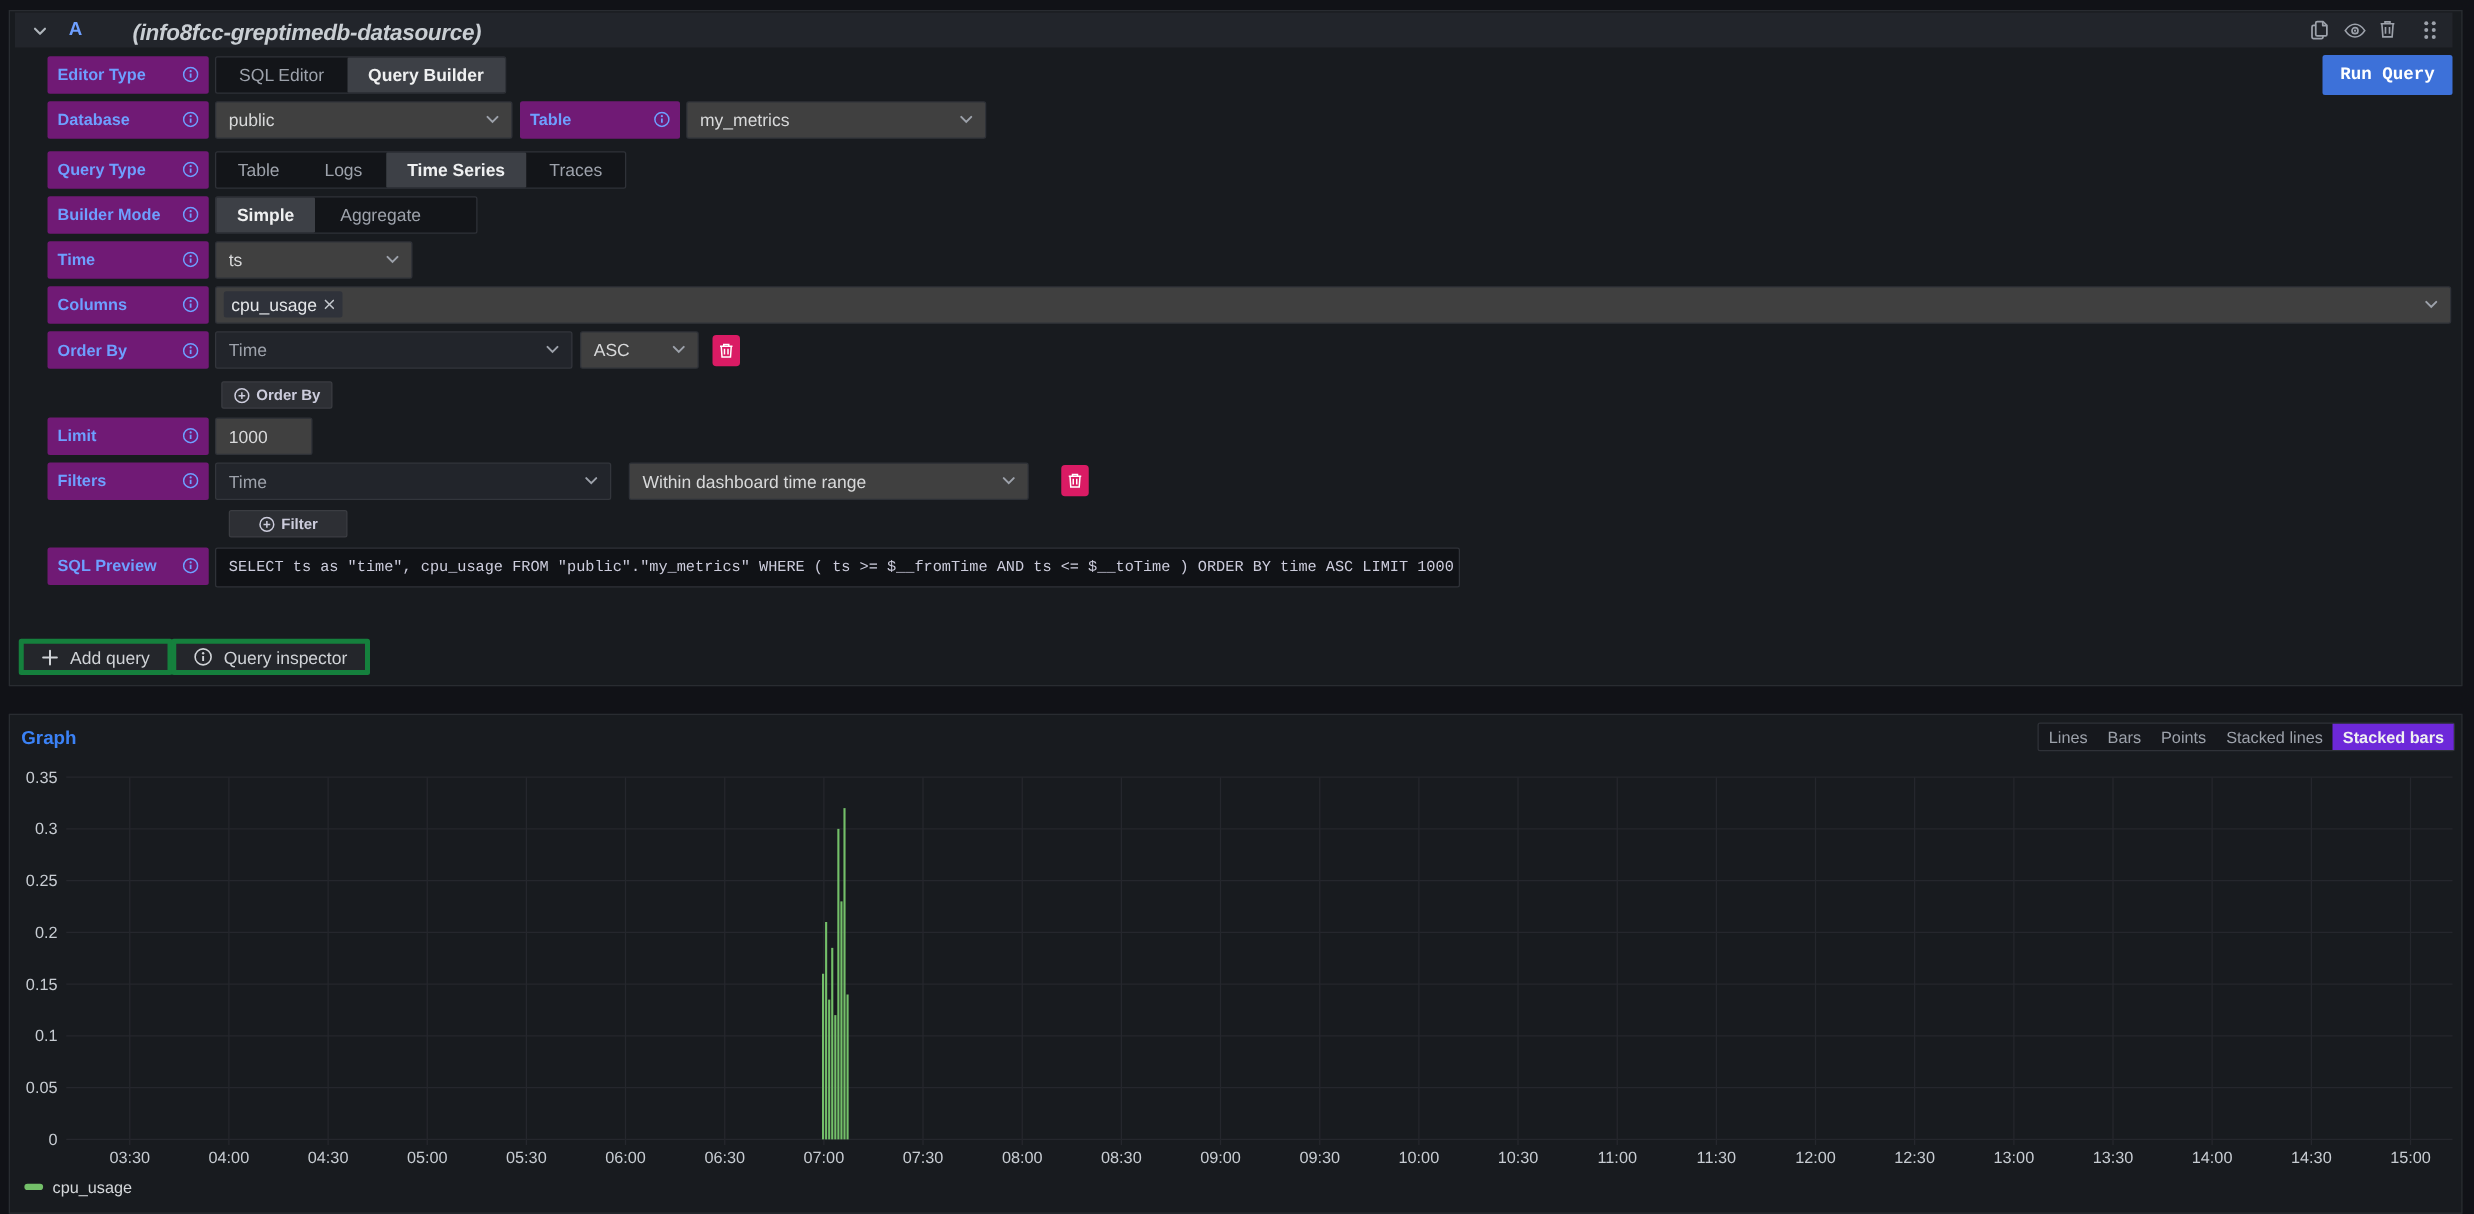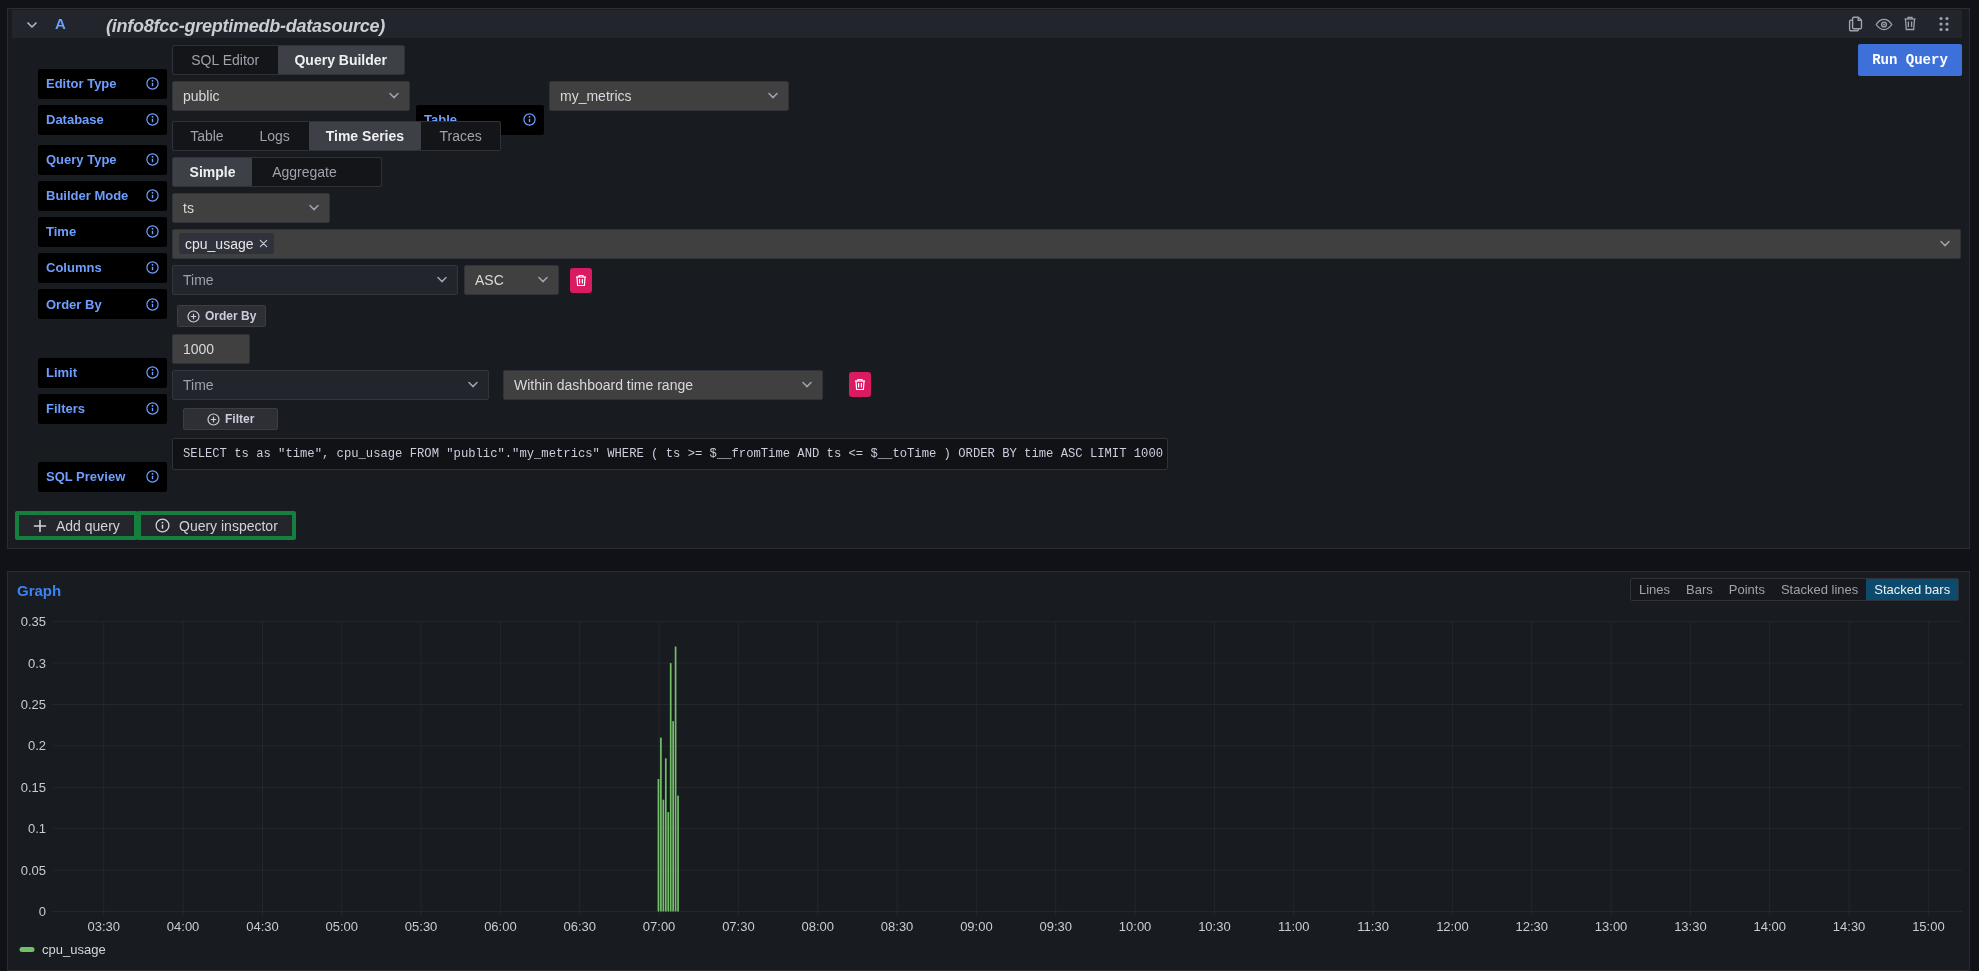--- a/index.html
+++ b/index.html
@@ -3,23 +3,23 @@
 <meta charset="utf-8">
 <style>
 * { margin:0; padding:0; box-sizing:border-box; }
 html,body { width:1979px; height:971px; background:#111217; overflow:hidden;
   font-family:"Liberation Sans", sans-serif; }
 .abs { position:absolute; }
 #qsec { position:absolute; left:7px; top:8px; width:1963px; height:541px;
   background:#181b1f; border:1px solid #292c31; }
 #qhdr { position:absolute; left:4px; top:1px; width:1950px; height:28px;
   background:#22252b; }
-.lbl { position:absolute; left:30px; width:129px; height:30px; background:#000000;
+.lbl { position:absolute; left:30px; width:129px; height:30px; background:#701a75;
   border-radius:2px; color:#6e9fff; font-size:13px; font-weight:bold;
-  display:flex; align-items:center; padding-left:8px;margin-top:24px; }
+  display:flex; align-items:center; padding-left:8px; }
 .lbl .info { position:absolute; right:8px; }
 .sel { position:absolute; height:30px; background:#404040; border:1px solid #2f3238;
   border-radius:2px; color:#d8d9da; font-size:14px; display:flex; align-items:center;
   padding-left:10px; }
 .sel.lite { background:#22252b; color:#9da2ab; border-color:#33363c; }
 .chev { position:absolute; right:9px; top:50%; margin-top:-4px; }
 .radio { position:absolute; height:30px; border:1px solid #2f3238; border-radius:2px;
   display:flex; background:#131519; }
 .radio span { display:flex; align-items:center; justify-content:center;
   color:#9da2ab; font-size:14px; height:28px; }
@@ -35,21 +35,21 @@
 #runq { position:absolute; left:1850px; top:35px; width:104px; height:32px;
   background:#3d71d9; border-radius:2px; color:#fff; font-size:14px; font-weight:bold;
   display:flex; align-items:center; justify-content:center;font-family:Liberation Mono, monospace; }
 #gpanel { position:absolute; left:7px; top:571px; width:1963px; height:400px;
   background:#181b1f; border:1px solid #292c31; }
 #gtitle { position:absolute; left:9px; top:10px; color:#3b82f6; font-size:15px; font-weight:bold; }
 #gradio { position:absolute; left:1622px; top:6px; height:23px; border:1px solid #2f3238;
   border-radius:2px; display:flex; background:#16181d; }
 #gradio span { display:flex; align-items:center; color:#9da2ab; font-size:13px;
   padding:0 8px; height:21px;text-align:center; }
-#gradio span.on { background:#0c4a6e; color:#eff0f1; font-weight:normal; }
+#gradio span.on { background:#6d28d9; color:#eff0f1; font-weight:bold; }
 .mono { font-family:"Liberation Mono", monospace; }
 </style>
 </head>
 <body>
 <div id="qsec">
   <div id="qhdr">
     <svg class="abs" style="left:13px;top:8px" width="14" height="14" viewBox="0 0 14 14">
         <path d="M3 5l4 4 4-4" fill="none" stroke="#aeb4ba" stroke-width="1.7" stroke-linecap="round" stroke-linejoin="round"></path>
       </svg>
     <div class="abs" style="left:43px;top:5px;color:#6e9fff;font-size:15px;font-weight:bold">A</div>

